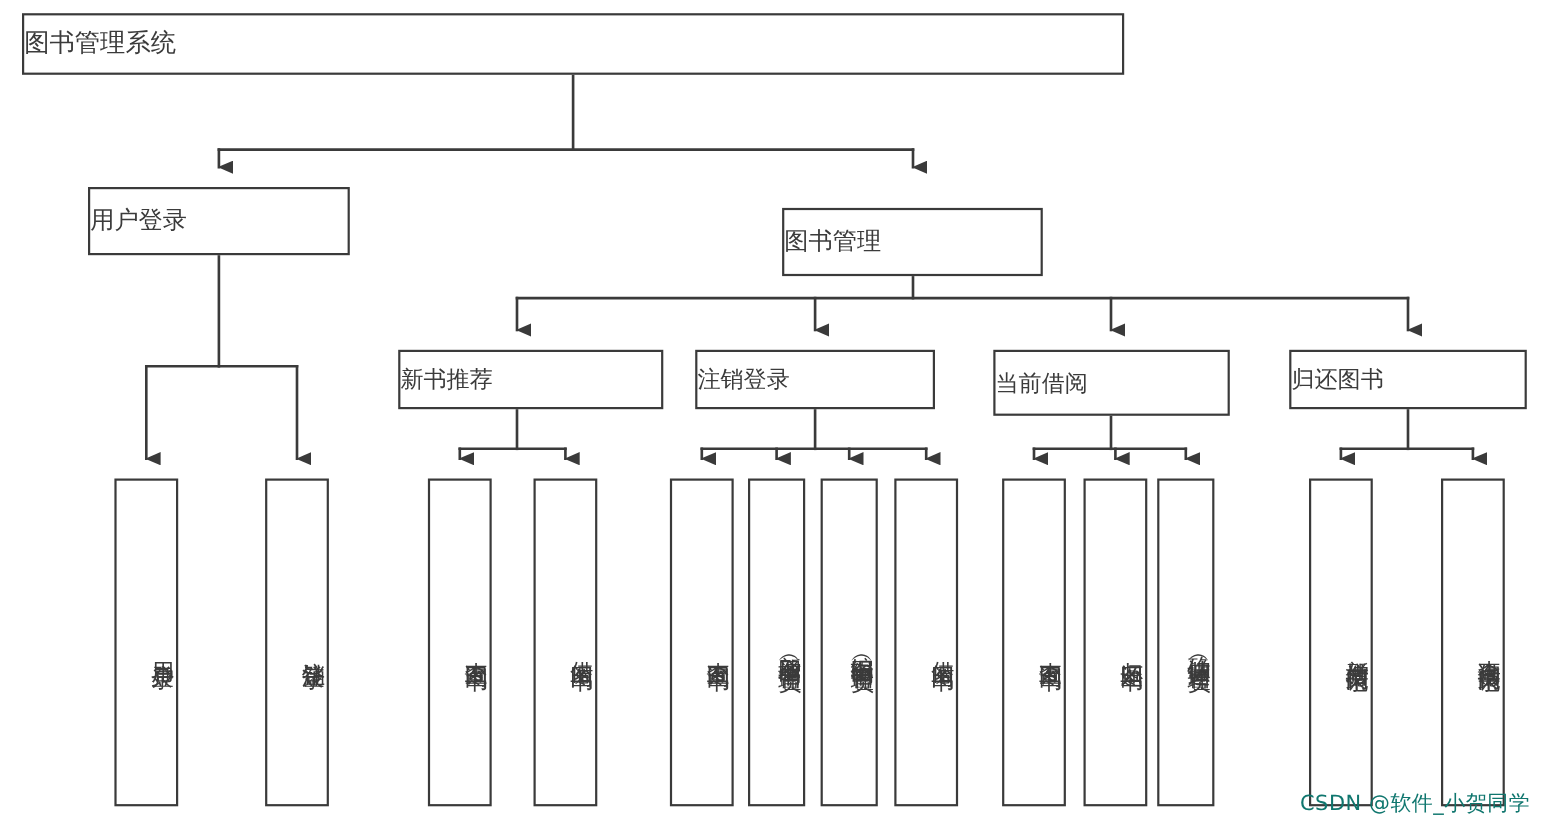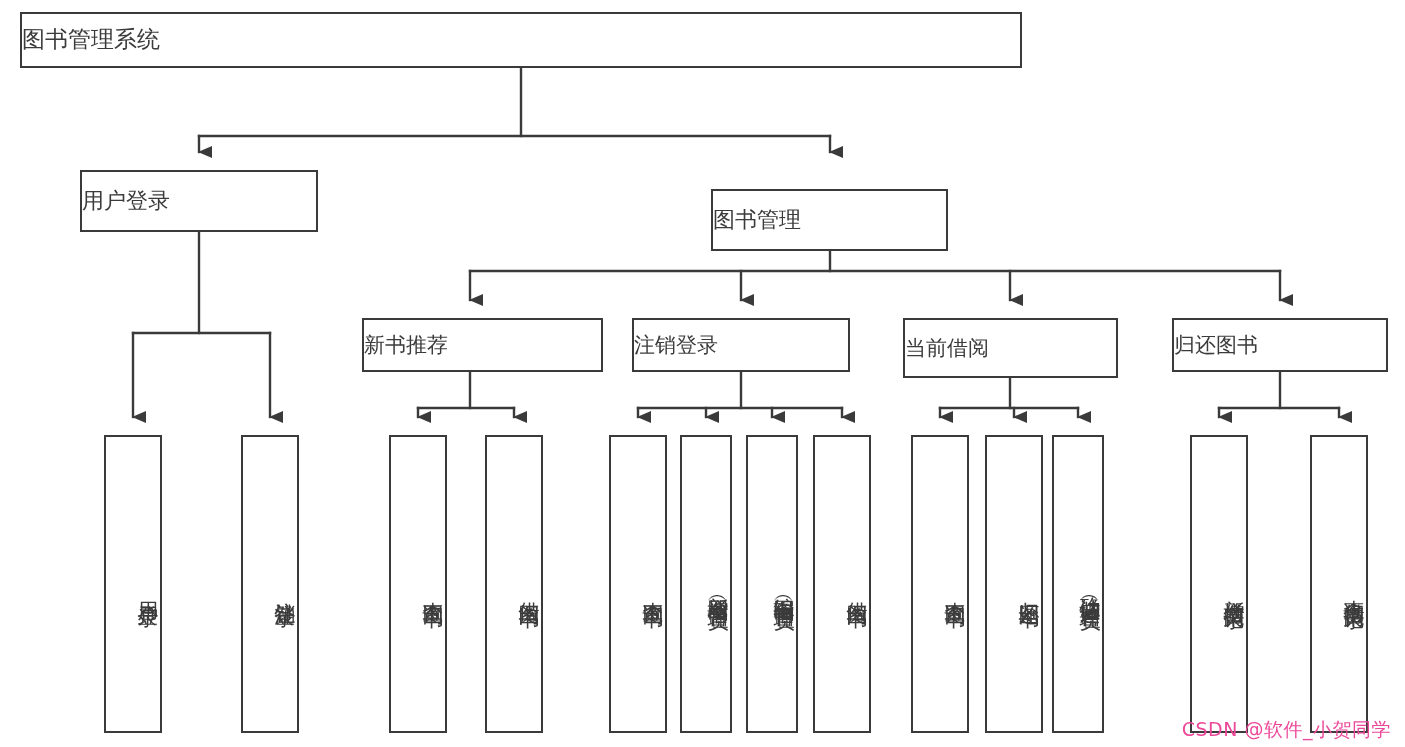--- a/index.html
+++ b/index.html
@@ -53,21 +53,21 @@
   .node.leaf .txt{
     writing-mode:vertical-rl;
     text-orientation:upright;
     white-space:nowrap;
   }
   .watermark{
     position:absolute;
     right:14px;
     bottom:4px;
     font-size:19px;
-    color:#ec4899;
+    color:#0f766e;
     z-index:5;
     white-space:nowrap;
     letter-spacing:0.5px;
   }
 </style>
 </head>
 <body>
 
 <div id="canvas">
 

